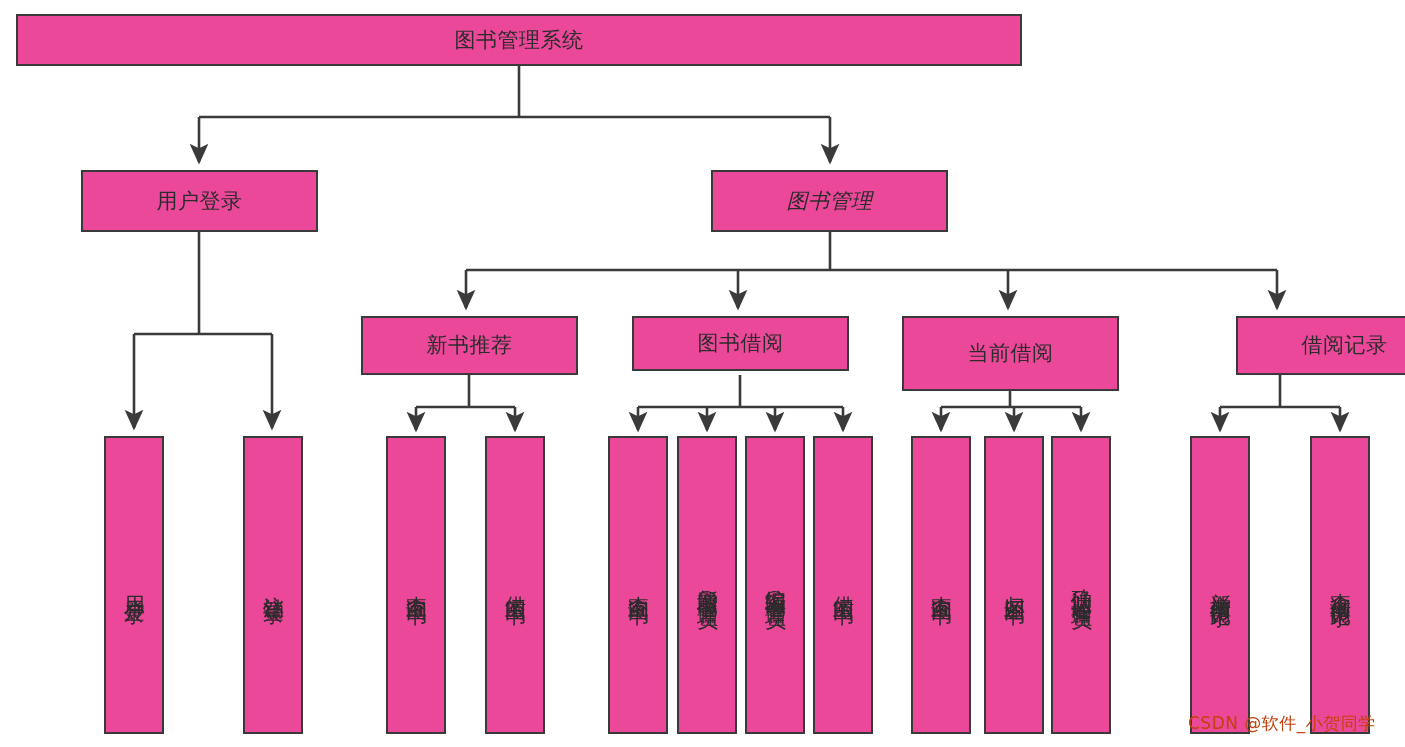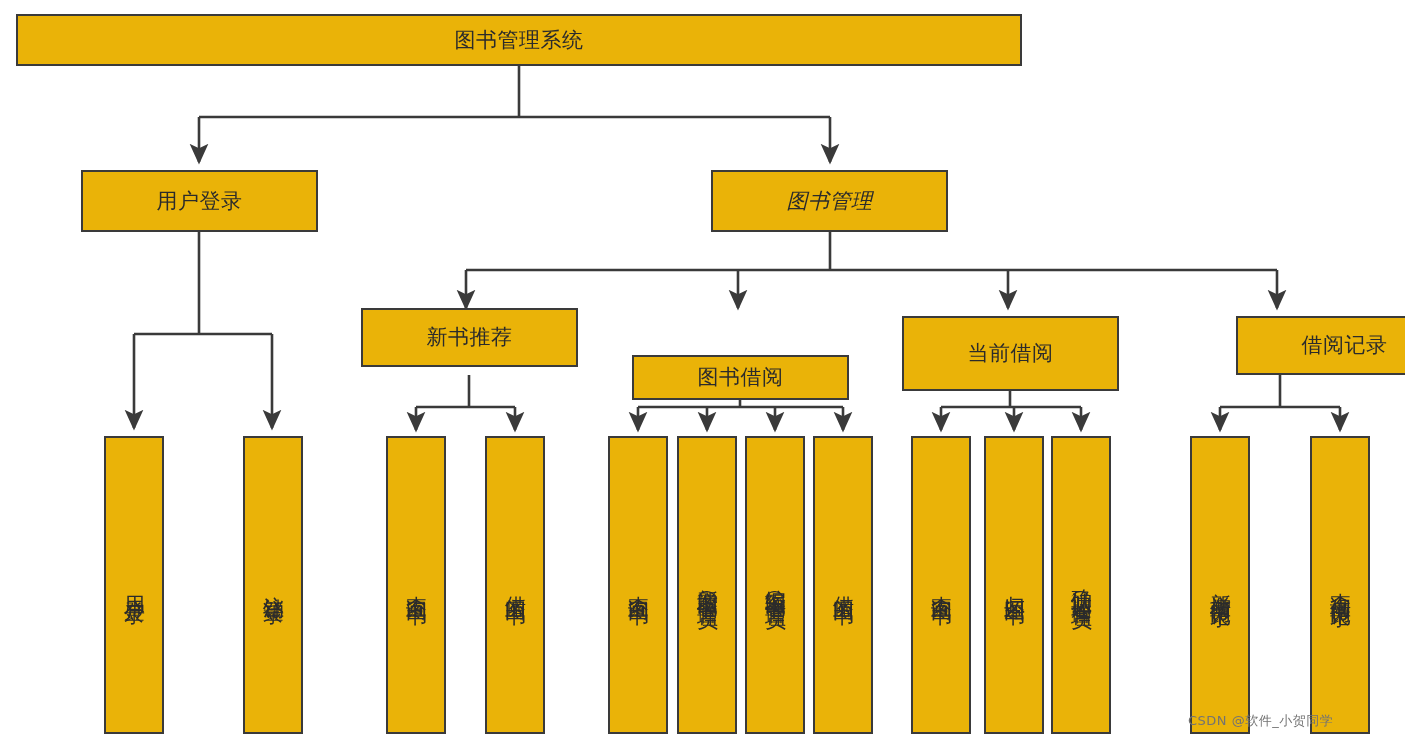--- a/index.html
+++ b/index.html
@@ -23,21 +23,21 @@
     left: 0;
     top: 0;
     width: 1405px;
     height: 747px;
     pointer-events: none;
   }
   .node {
     position: absolute;
     box-sizing: border-box;
     border: 2px solid #3a3a3a;
-    background: #eab308;
+    background: #ec4899;
     display: flex;
     align-items: center;
     justify-content: center;
     color: #2b2b2b;
     line-height: 1.18;
   }
   .node.horiz {
     font-size: 21px;
     letter-spacing: 0.5px;
   }
@@ -52,22 +52,22 @@
     text-align: center;
   }
   .node .label {
     display: block;
     white-space: pre-wrap;
   }
   #watermark {
     position: absolute;
     left: 1188px;
     top: 712px;
-    font-size: 13px;
-    color: #737373;
+    font-size: 17px;
+    color: #c2410c;
     letter-spacing: 0.5px;
     white-space: nowrap;
     user-select: none;
   }
 </style>
 </head>
 <body>
 
 <div id="canvas">
 
@@ -125,24 +125,24 @@
     <span class="label">图书管理系统</span>
   </div>
 
   <div class="node horiz" style="left:81px; top:170px; width:237px; height:62px;">
     <span class="label">用户登录</span>
   </div>
   <div class="node horiz" style="left:711px; top:170px; width:237px; height:62px;font-style:italic;">
     <span class="label">图书管理</span>
   </div>
 
-  <div class="node horiz" style="left:361px; top:308px; width:217px; height:59px;">
+  <div class="node horiz" style="left:361px; top:316px; width:217px; height:59px;">
     <span class="label">新书推荐</span>
   </div>
-  <div class="node horiz" style="left:632px; top:316px; width:217px; height:45px;margin-top:39px;">
+  <div class="node horiz" style="left:632px; top:316px; width:217px; height:55px;">
     <span class="label">图书借阅</span>
   </div>
   <div class="node horiz" style="left:902px; top:316px; width:217px; height:75px;">
     <span class="label">当前借阅</span>
   </div>
   <div class="node horiz" style="left:1236px; top:316px; width:217px; height:59px;">
     <span class="label">借阅记录</span>
   </div>
 
   <div class="node vert" style="left:104px; top:436px; width:60px; height:298px;">

